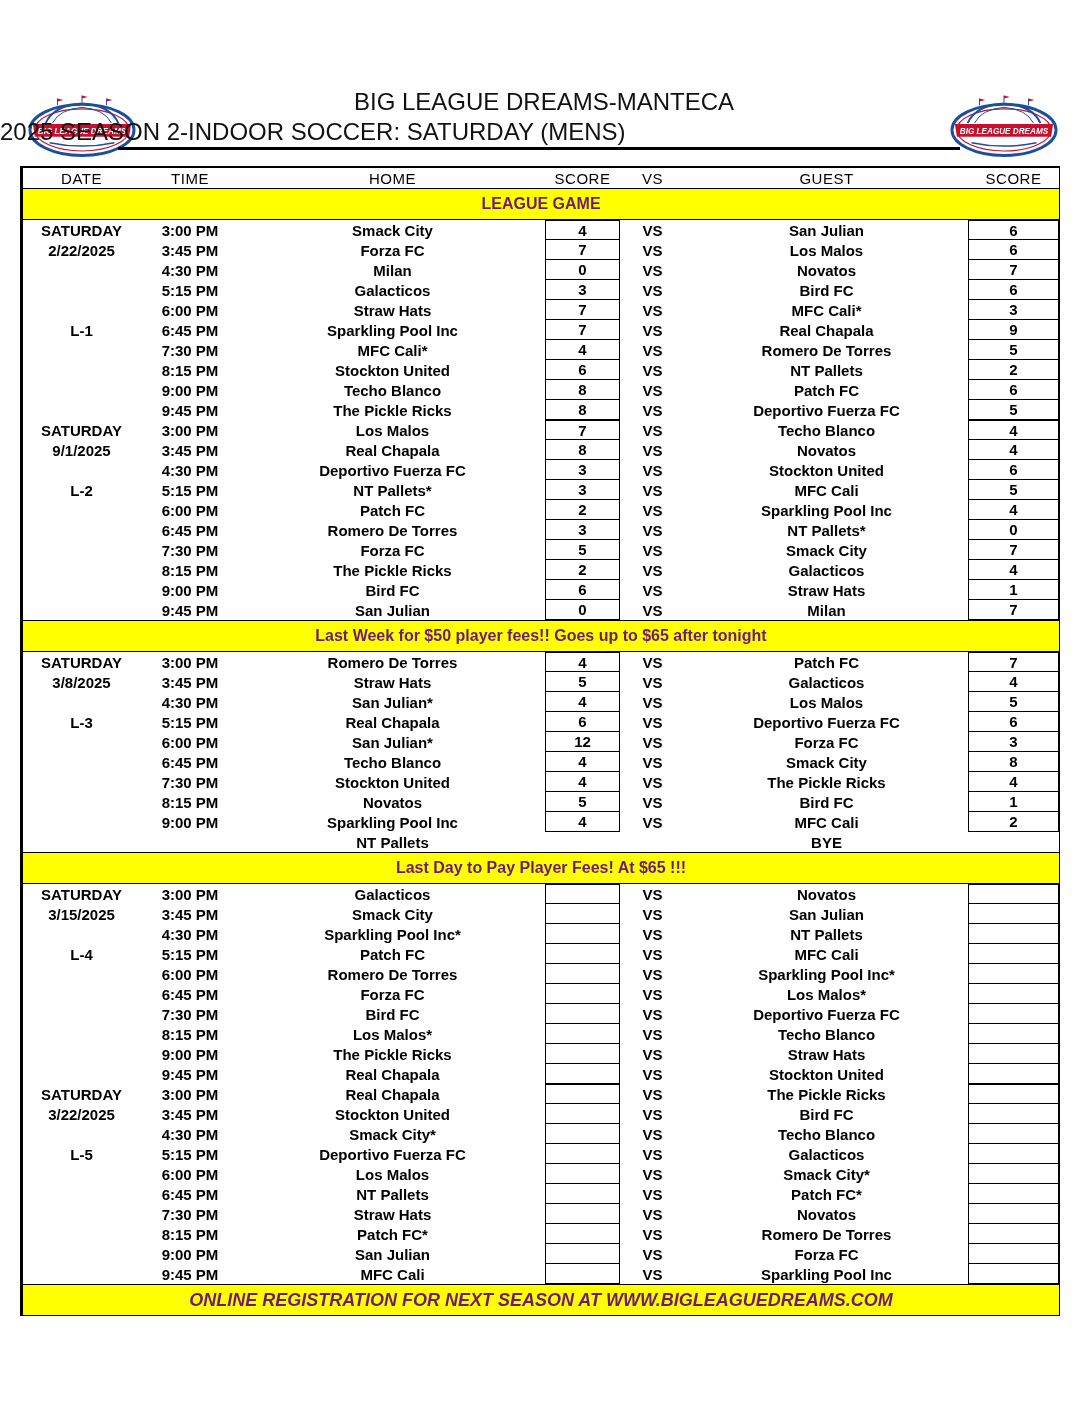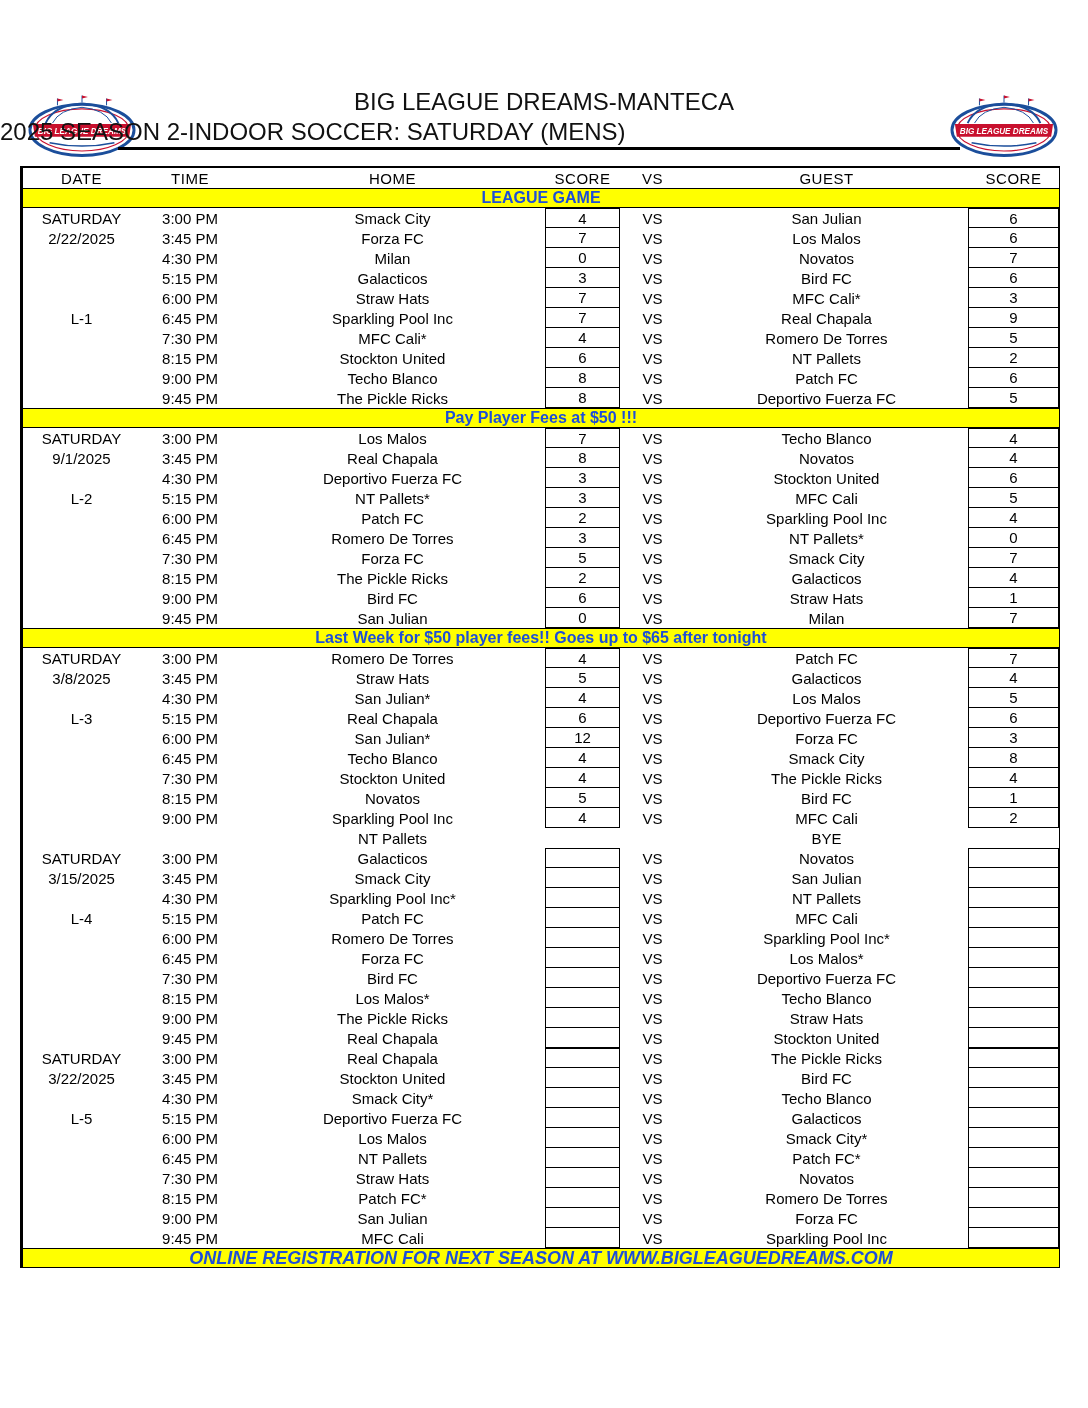--- a/index.html
+++ b/index.html
@@ -14,26 +14,26 @@
   .title    { position: absolute; top: 88px;  left: 0; width: 100%; text-align: center; font-size: 24px; color: #111; }
   .subtitle { position: absolute; top: 118px; left: 0; width: 100%; text-align: left; font-size: 24px; color: #111; }
   .header-rule { position: absolute; top: 147px; left: 118px; width: 842px; height: 3px; background: var(--ink, #000); }
 
   
   .schedule { position: absolute; top: 166px; left: 20px; width: 1040px;
               border-left: 3px solid var(--ink, #000); border-right: 1px solid var(--ink, #000); }
   .colhead, .row { display: grid; grid-template-columns: 117px 100px 305px 75px 65px 283px 91px; }
   .colhead { height: 22px; border-top: 2px solid var(--ink, #000); align-items: center; font-size: 15px; }
   .colhead > div { text-align: center; letter-spacing: 0.5px; }
-  .banner { height: 20px; background: var(--banner_yellow, #ffff00);
+  .banner { height: 32px; background: var(--banner_yellow, #ffff00);
             border-top: 1px solid var(--ink, #000); border-bottom: 1px solid var(--ink, #000);
             display: flex; align-items: center; justify-content: center;
-            font-weight: bold; font-size: 16px; color: #1d4ed8; white-space: nowrap; }
+            font-weight: bold; font-size: 16px; color: #701a75; white-space: nowrap; }
   #sections > .banner:last-child { font-size: 18px; font-style: italic; }
-  .row { height: 20px; font-size: 15px; }
+  .row { height: 20px; font-size: 15px; font-weight: bold; }
   .cell { display: flex; align-items: center; justify-content: center; white-space: nowrap; overflow: hidden; }
   .cell.score.boxed { border-left: 1px solid var(--ink, #000); border-right: 1px solid var(--ink, #000);
                       border-bottom: 1px solid var(--ink, #000); background: #fff; }
   .cell.score.boxed.first { border-top: 1px solid var(--ink, #000); }
 </style>
 </head>
 <body>
 
 <div class="page">
 
@@ -171,21 +171,20 @@
           <div class="row">
             <div class="cell date"></div>
             <div class="cell">9:45 PM</div>
             <div class="cell">The Pickle Ricks</div>
             <div class="cell score boxed">8</div>
             <div class="cell vs">VS</div>
             <div class="cell">Deportivo Fuerza FC</div>
             <div class="cell score boxed">5</div>
           </div>
         </div>
-        <div class="banner">Pay Player Fees at $50 !!!</div>
         <div class="section">
           <div class="row">
             <div class="cell date">SATURDAY</div>
             <div class="cell">3:00 PM</div>
             <div class="cell">Los Malos</div>
             <div class="cell score boxed first">7</div>
             <div class="cell vs">VS</div>
             <div class="cell">Techo Blanco</div>
             <div class="cell score boxed first">4</div>
           </div>
@@ -357,20 +356,21 @@
           <div class="row">
             <div class="cell date"></div>
             <div class="cell"></div>
             <div class="cell">NT Pallets</div>
             <div class="cell score"></div>
             <div class="cell vs"></div>
             <div class="cell">BYE</div>
             <div class="cell score"></div>
           </div>
         </div>
+        <div class="banner">Last Day to Pay Player Fees! At $65 !!!</div>
         <div class="section">
           <div class="row">
             <div class="cell date">SATURDAY</div>
             <div class="cell">3:00 PM</div>
             <div class="cell">Galacticos</div>
             <div class="cell score boxed first"></div>
             <div class="cell vs">VS</div>
             <div class="cell">Novatos</div>
             <div class="cell score boxed first"></div>
           </div>

